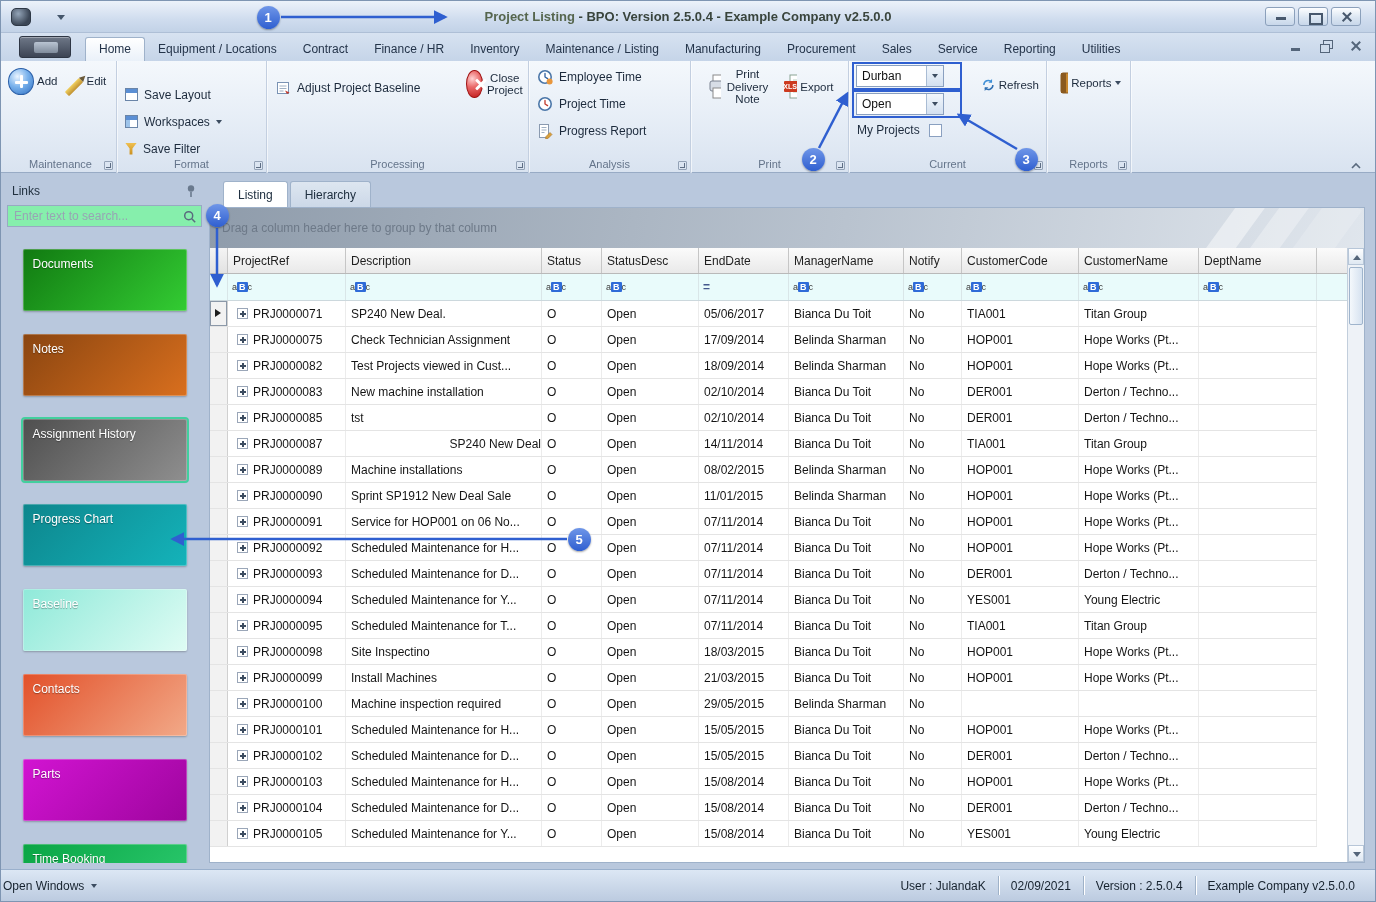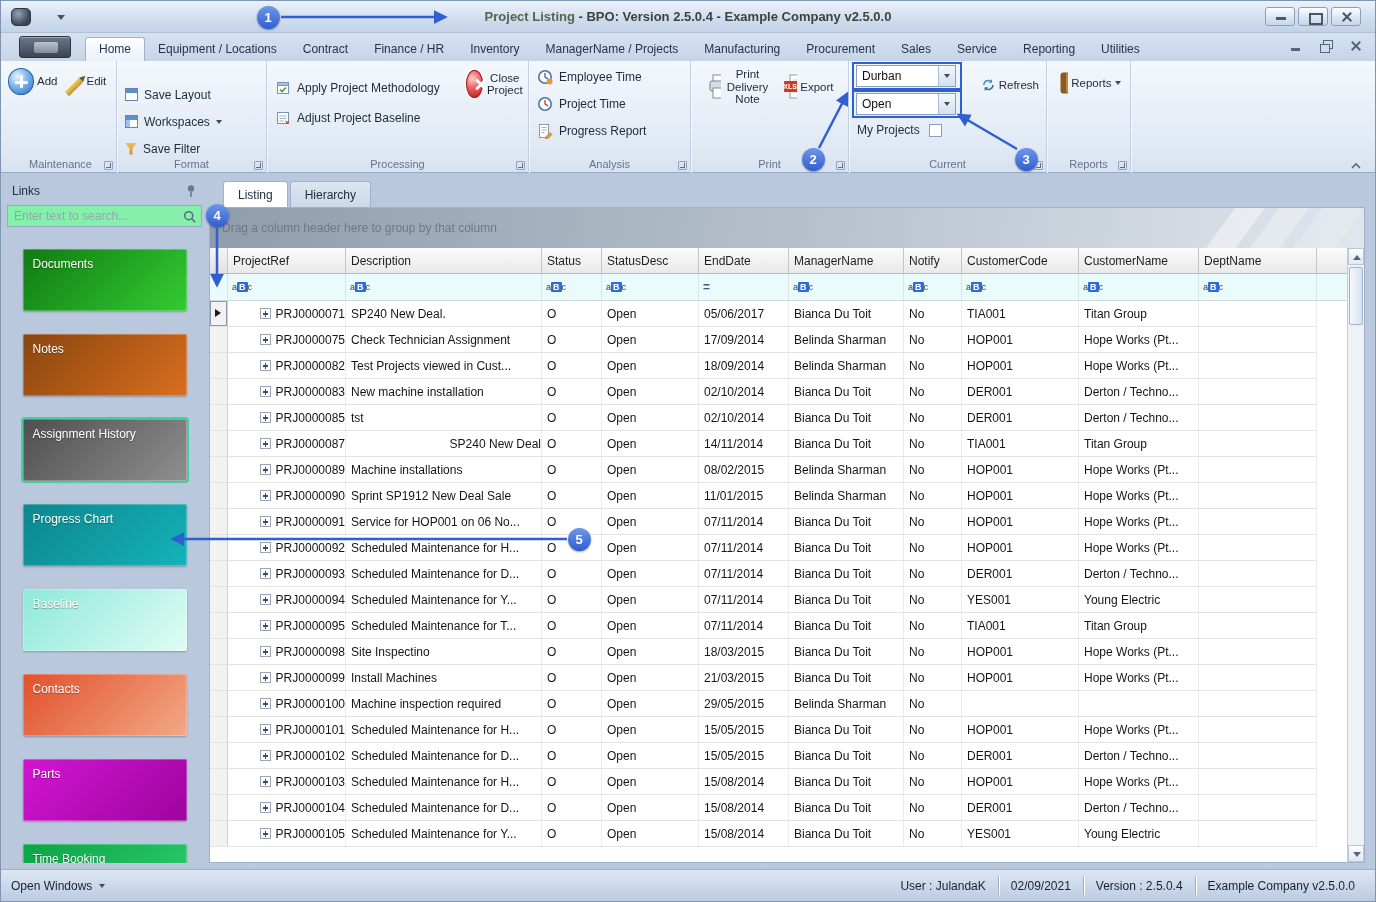--- a/index.html
+++ b/index.html
@@ -71,21 +71,21 @@
   .icon-closep::before,.icon-closep::after { content:""; position:absolute; left:7px; top:12.4px; width:14px; height:3px; background:#fff; border-radius:1px; }
   .icon-closep::before { transform:rotate(45deg); } .icon-closep::after { transform:rotate(-45deg); }
   .icon-savelayout { width:13px; height:13px; border:1px solid #6a85a8; background:#fff;
     box-shadow:inset 0 4px 0 #5b8fd4; flex:none; }
   .icon-workspaces { width:13px; height:13px; border:1px solid #6a85a8; background-color:#fff; flex:none;
     background-image:linear-gradient(#5b8fd4,#5b8fd4),linear-gradient(#9ec4ea,#9ec4ea);
     background-size:13px 4px,4px 13px; background-repeat:no-repeat; }
   .icon-funnel { width:12px; height:12px; background:linear-gradient(#f0c050,#c98e1e); flex:none;
     clip-path:polygon(0 0,100% 0,62% 50%,62% 100%,38% 100%,38% 50%); }
 
-  .combo { position:absolute; width:100px; height:22px; background:#fff; border:1px solid #8aa0c0; display:flex; align-items:center; }
+  .combo { position:absolute; width:88px; height:22px; background:#fff; border:1px solid #8aa0c0; display:flex; align-items:center; }
   .combo .val { flex:1; padding-left:5px; font-size:12px; color:#111; }
   .combo .dd { width:17px; height:100%; border-left:1px solid #a9bcd4;
     background:linear-gradient(#f2f7fc,#d3e0f0); display:flex; align-items:center; justify-content:center; }
   .checkrow { position:absolute; left:8px; top:62px; display:flex; align-items:center; gap:9px; font-size:12px; color:#1c2a3c; }
   .checkbox { width:13px; height:13px; background:#fff; border:1px solid #8aa0c0; }
   .collapse-chevron { position:absolute; right:12px; bottom:2px; }
 
   
   .links-panel { position:absolute; left:4px; top:178px; width:199px; bottom:38px; overflow:hidden; }
   .links-header { height:24px; font-size:12px; color:#20303f; display:flex; align-items:center; padding:0 7px; }
@@ -119,21 +119,21 @@
   .grid-filter { position:absolute; left:0; top:66px; right:17px; height:27px; display:flex;
     background:#e9fbfb; border-bottom:1px solid #ccd8dd; }
   .fcell { flex:none; border-right:1px solid #d9e6e8; display:flex; align-items:center; padding-left:4px; }
   .abc { font-size:9px; color:#3a3a3a; line-height:10px; }
   .abc .mid { background:#2f6bd8; color:#fff; padding:0 2px; border-radius:1px; font-weight:bold; }
   .feq { font-size:12px; color:#44588c; font-weight:bold; }
   .grid-body { position:absolute; left:0; top:93px; right:17px; bottom:0; overflow:hidden; }
   .grow { display:flex; height:26px; border-bottom:1px solid #e4e4e4; width:1107px; }
   .gcell { flex:none; border-right:1px solid #ececec; font-size:12px; color:#151515;
     padding:6px 0 0 5px; white-space:nowrap; overflow:hidden; }
-  .gcell.c0 { display:flex; align-items:center; padding-top:0;justify-content:flex-end; }
+  .gcell.c0 { display:flex; align-items:center; padding-top:0; }
   .gind { width:18px; flex:none; background:#f2f2f2; border-right:1px solid #d0d0d0; position:relative; }
   .gind.cur { box-shadow:inset 0 0 0 1px #8b98a8; }
   .gind .arrow { position:absolute; left:5px; top:8px; width:0; height:0;
     border-top:4.5px solid transparent; border-bottom:4.5px solid transparent; border-left:6px solid #1d1d1d; }
   .expand { display:inline-block; width:11px; height:11px; border:1px solid #9aa6b8; background:#fff;
     margin:0 5px 0 4px; position:relative; flex:none; }
   .expand::before { content:""; position:absolute; left:2px; top:4.3px; width:5.5px; height:1.5px; background:#3c4c60; }
   .expand::after  { content:""; position:absolute; left:4.3px; top:2px; width:1.5px; height:5.5px; background:#3c4c60; }
   .scrollbar { position:absolute; right:0; top:40px; bottom:0; width:17px; background:#eef2f7; border-left:1px solid #c2cedc; }
   .sb-btn { position:absolute; left:0; width:16px; height:17px; border:1px solid #b7c6d8;
@@ -143,21 +143,21 @@
     border-left:4px solid transparent; border-right:4px solid transparent; border-bottom:5px solid #54657a; }
   .sb-btn.down::after { content:""; position:absolute; left:4px; top:6px; width:0; height:0;
     border-left:4px solid transparent; border-right:4px solid transparent; border-top:5px solid #54657a; }
   .sb-thumb { position:absolute; left:1px; top:19px; width:14px; height:58px; border:1px solid #9fb4cc;
     border-radius:2px; background:linear-gradient(90deg,#f4f8fc,#d6e2f0); }
 
   
   .statusbar { position:absolute; left:0; right:0; bottom:0; height:32px;
     background:linear-gradient(#dce7f4,#bccbe0); border-top:1px solid #9ab0cc;
     display:flex; align-items:center; font-size:12px; color:#16222e; }
-  .sb-left { display:flex; align-items:center; gap:7px; padding-left:10px; }
+  .sb-left { display:flex; align-items:center; gap:7px; padding-left:2px; }
   .sb-right { margin-left:auto; display:flex; align-items:center; height:100%; padding-right:8px; }
   .sb-item { padding:0 12px; display:flex; align-items:center; height:100%; }
   .sb-sep { width:1px; height:60%; background:#9fb2c8; box-shadow:1px 0 0 #fff; }
 
   
   .callout-rect { position:absolute; border:2px solid #2f5fd0; z-index:40; }
   .overlay { position:absolute; inset:0; z-index:60; pointer-events:none; }
   .badge { position:absolute; width:23px; height:23px; border-radius:50%; z-index:61;
     background:linear-gradient(#6f96e8,#2f5fd0); color:#fff; font-size:13px; font-weight:bold;
     display:flex; align-items:center; justify-content:center; box-shadow:0 1px 2px rgba(0,0,0,.35); }
@@ -182,21 +182,21 @@
   </div>
 
   <div class="tabrow">
     <div class="app-btn"></div>
     <div class="rtabs" id="ribbon-tabs">
         <div class="rtab active">Home</div>
         <div class="rtab">Equipment / Locations</div>
         <div class="rtab">Contract</div>
         <div class="rtab">Finance / HR</div>
         <div class="rtab">Inventory</div>
-        <div class="rtab">ManagerName / Projects</div>
+        <div class="rtab">Maintenance / Listing</div>
         <div class="rtab">Manufacturing</div>
         <div class="rtab">Procurement</div>
         <div class="rtab">Sales</div>
         <div class="rtab">Service</div>
         <div class="rtab">Reporting</div>
         <div class="rtab">Utilities</div>
       </div>
     <div class="mdi-btns">
       <span class="mbtn min"></span>
       <span class="mbtn restore"></span>
@@ -238,28 +238,20 @@
           <span class="icon-funnel"></span>
           <span>Save Filter</span>
         </div>
       </div>
       <div class="g-caption">Format</div>
       <span class="launcher"></span>
     </div>
 
     <div class="rgroup" style="left:266px;width:262px;">
       <div style="padding-top:12px;width:198px;">
-        <div class="sbtn" style="height:30px;">
-          <svg width="16" height="16">
-              <rect x="2.5" y="2.5" width="11" height="11" fill="#fff" stroke="#7a93b4"></rect>
-              <rect x="2.5" y="2.5" width="11" height="3" fill="#9ec2e8" stroke="#7a93b4"></rect>
-              <path d="M5 9.5l2 2 4-4" stroke="#3fa045" stroke-width="1.6" fill="none"></path>
-            </svg>
-          <span>Apply Project Methodology</span>
-        </div>
         <div class="sbtn" style="height:30px;">
           <svg width="16" height="16">
               <rect x="2.5" y="2.5" width="11" height="11" fill="#fff" stroke="#7a93b4"></rect>
               <path d="M4.5 6h7M4.5 8.5h7M4.5 11h4" stroke="#9fb0c4"></path>
               <path d="M10 10.5l4.5 2-2.5 1.5z" fill="#c0392b"></path>
             </svg>
           <span>Adjust Project Baseline</span>
         </div>
       </div>
       <div class="bigbtn" style="position:absolute;right:4px;top:2px;width:58px;">

